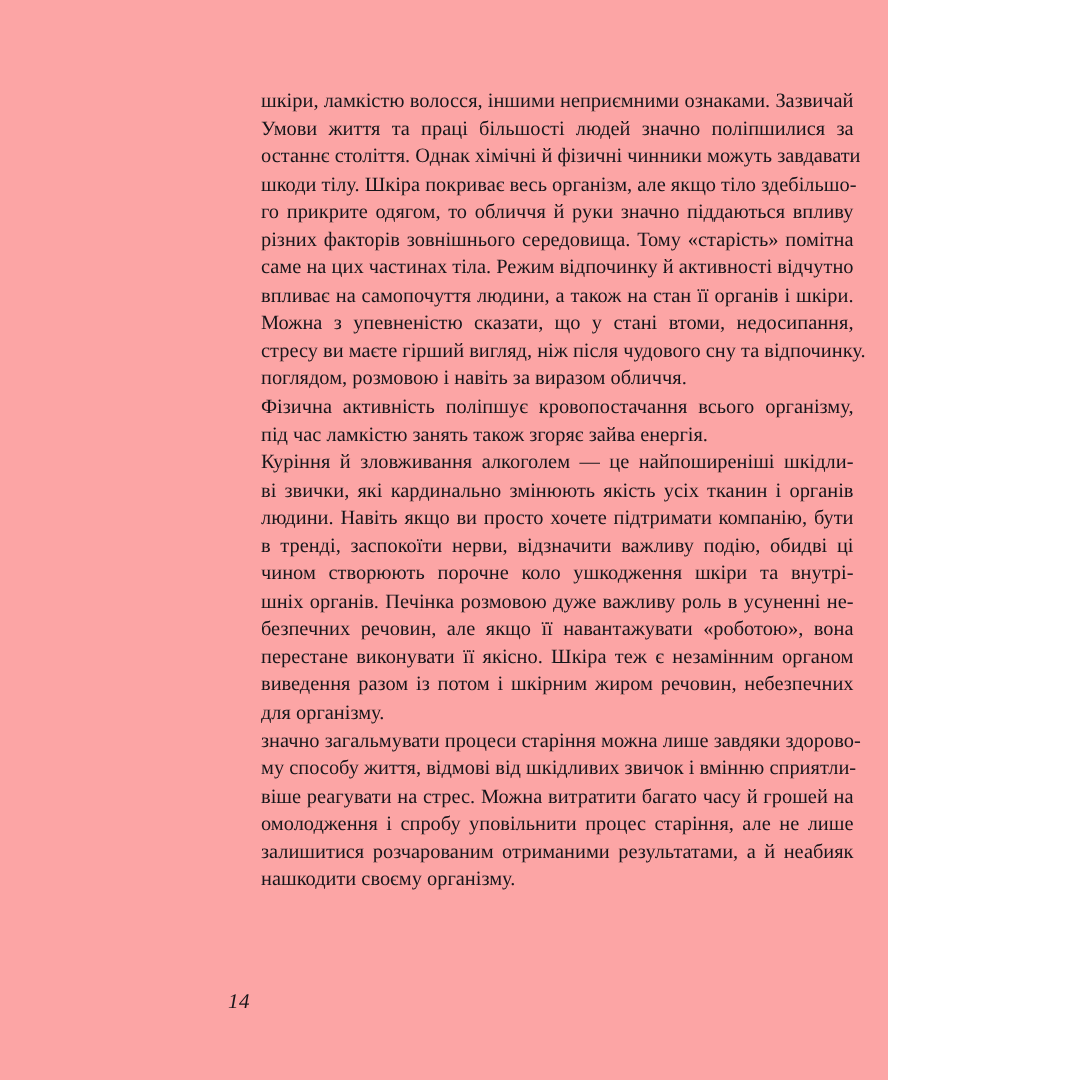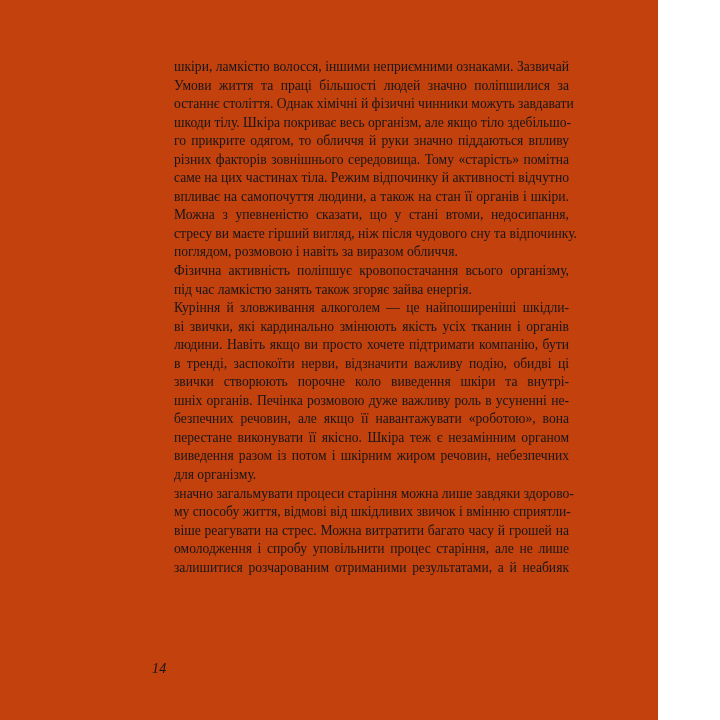--- a/index.html
+++ b/index.html
@@ -9,23 +9,23 @@
   body {
     width: 720px;
     height: 720px;
     background: #ffffff;
     font-family: "Liberation Serif", "DejaVu Serif", serif;
     overflow: hidden;
   }
 
   .page {
     position: relative;
-    width: 658px;
+    width: 592px;
     height: 720px;
-    background: #c2410c;
+    background: #fca5a5;
     box-sizing: border-box;
   }
 
   .textblock {
     position: absolute;
     left: 152px;
     top: 58px;
     width: 417px;
   }
 
@@ -92,33 +92,34 @@
     <p class="para">
       <span class="ln indent">Фізична активність поліпшує кровопостачання всього організму,</span>
       <span class="ln last">під час ламкістю занять також згоряє зайва енергія.</span>
     </p>
 
     <p class="para">
       <span class="ln indent">Куріння й зловживання алкоголем — це найпоширеніші шкідли-</span>
       <span class="ln">ві звички, які кардинально змінюють якість усіх тканин і органів</span>
       <span class="ln">людини. Навіть якщо ви просто хочете підтримати компанію, бути</span>
       <span class="ln">в тренді, заспокоїти нерви, відзначити важливу подію, обидві ці</span>
-      <span class="ln">звички створюють порочне коло виведення шкіри та внутрі-</span>
+      <span class="ln">чином створюють порочне коло ушкодження шкіри та внутрі-</span>
       <span class="ln">шніх органів. Печінка розмовою дуже важливу роль в усуненні не-</span>
       <span class="ln">безпечних речовин, але якщо її навантажувати «роботою», вона</span>
       <span class="ln">перестане виконувати її якісно. Шкіра теж є незамінним органом</span>
       <span class="ln">виведення разом із потом і шкірним жиром речовин, небезпечних</span>
       <span class="ln last">для організму.</span>
     </p>
 
     <p class="para">
       <span class="ln">значно загальмувати процеси старіння можна лише завдяки здорово-</span>
       <span class="ln">му способу життя, відмові від шкідливих звичок і вмінню сприятли-</span>
       <span class="ln">віше реагувати на стрес. Можна витратити багато часу й грошей на</span>
       <span class="ln">омолодження і спробу уповільнити процес старіння, але не лише</span>
       <span class="ln">залишитися розчарованим отриманими результатами, а й неабияк</span>
+      <span class="ln last">нашкодити своєму організму.</span>
     </p>
 
   </div>
 
   <div class="page-number">14</div>
 
 </div>
 
 </body></html>

